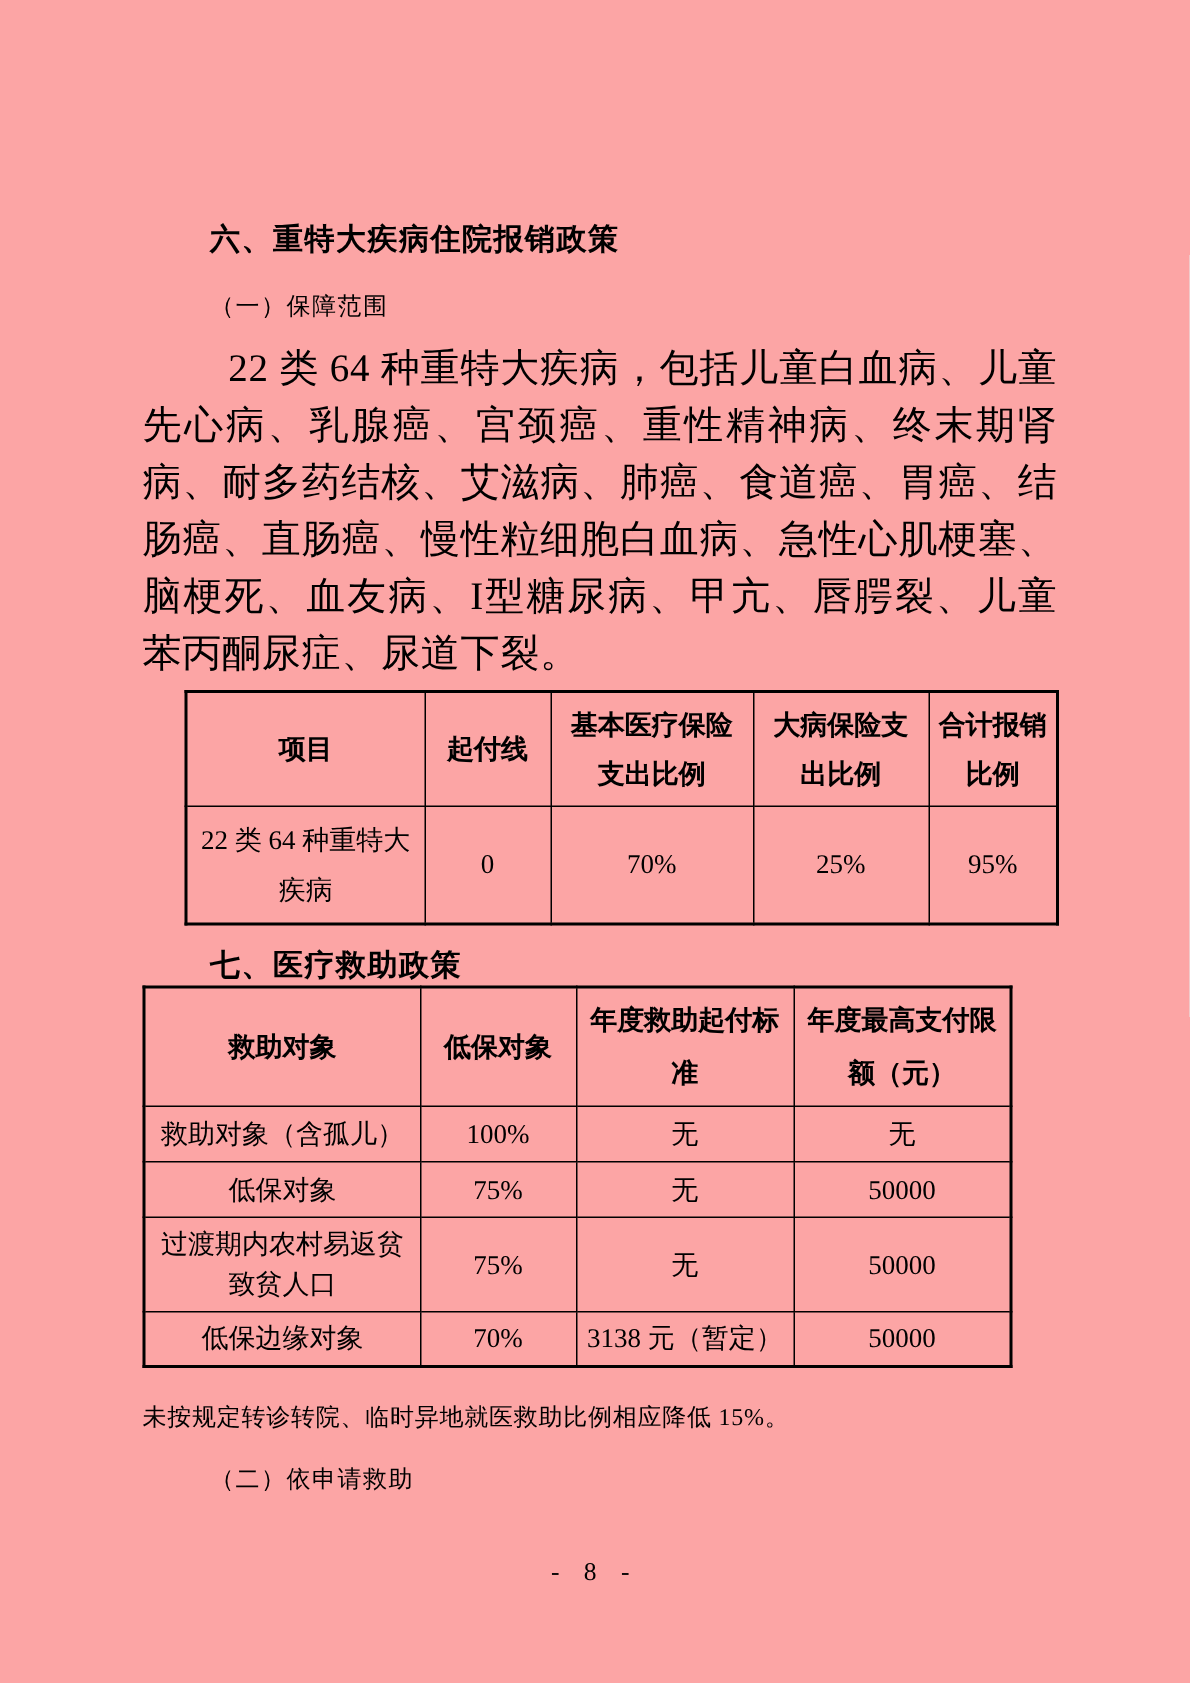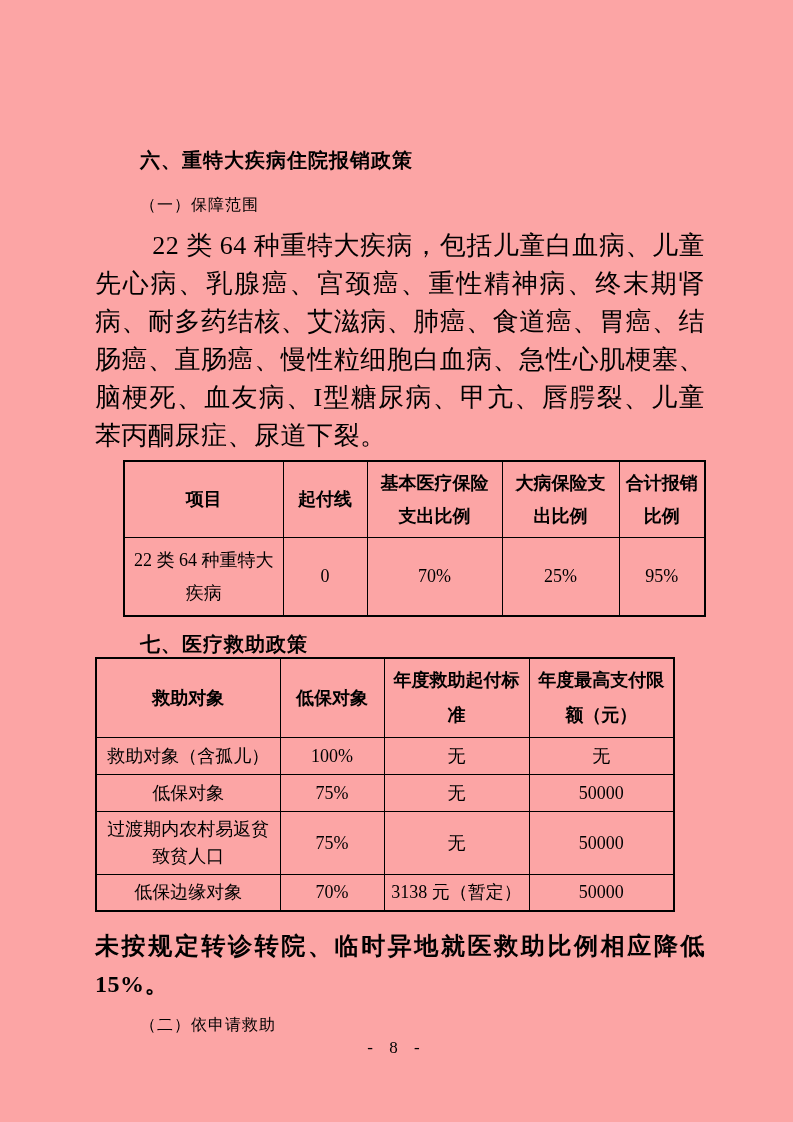--- a/index.html
+++ b/index.html
@@ -38,27 +38,26 @@
   }
   .body-para {
     font-size: 26px;
     line-height: 38px;
     margin: 9px 0 0 0;
     text-align: justify;
     text-indent: 2.2em;
     letter-spacing: 0.5px;
   }
   .note-para {
-    font-size: 24px;
+    font-size: 16px;
     line-height: 38px;
     margin: 15px 0 0 0;
     text-align: justify;
     text-indent: 0;
     letter-spacing: 0.5px;
-    font-weight: bold;
   }
   .h-sub2 { margin-top: 6px; }
   .h-sec7 { margin-top: 14px; }
   .h-sub71 { margin-top: 8px; }
   .h-sub72 { margin-top: 9px; }
 
   table.doc-table {
     border-collapse: collapse;
     table-layout: fixed;
     border: 2px solid #000000;

